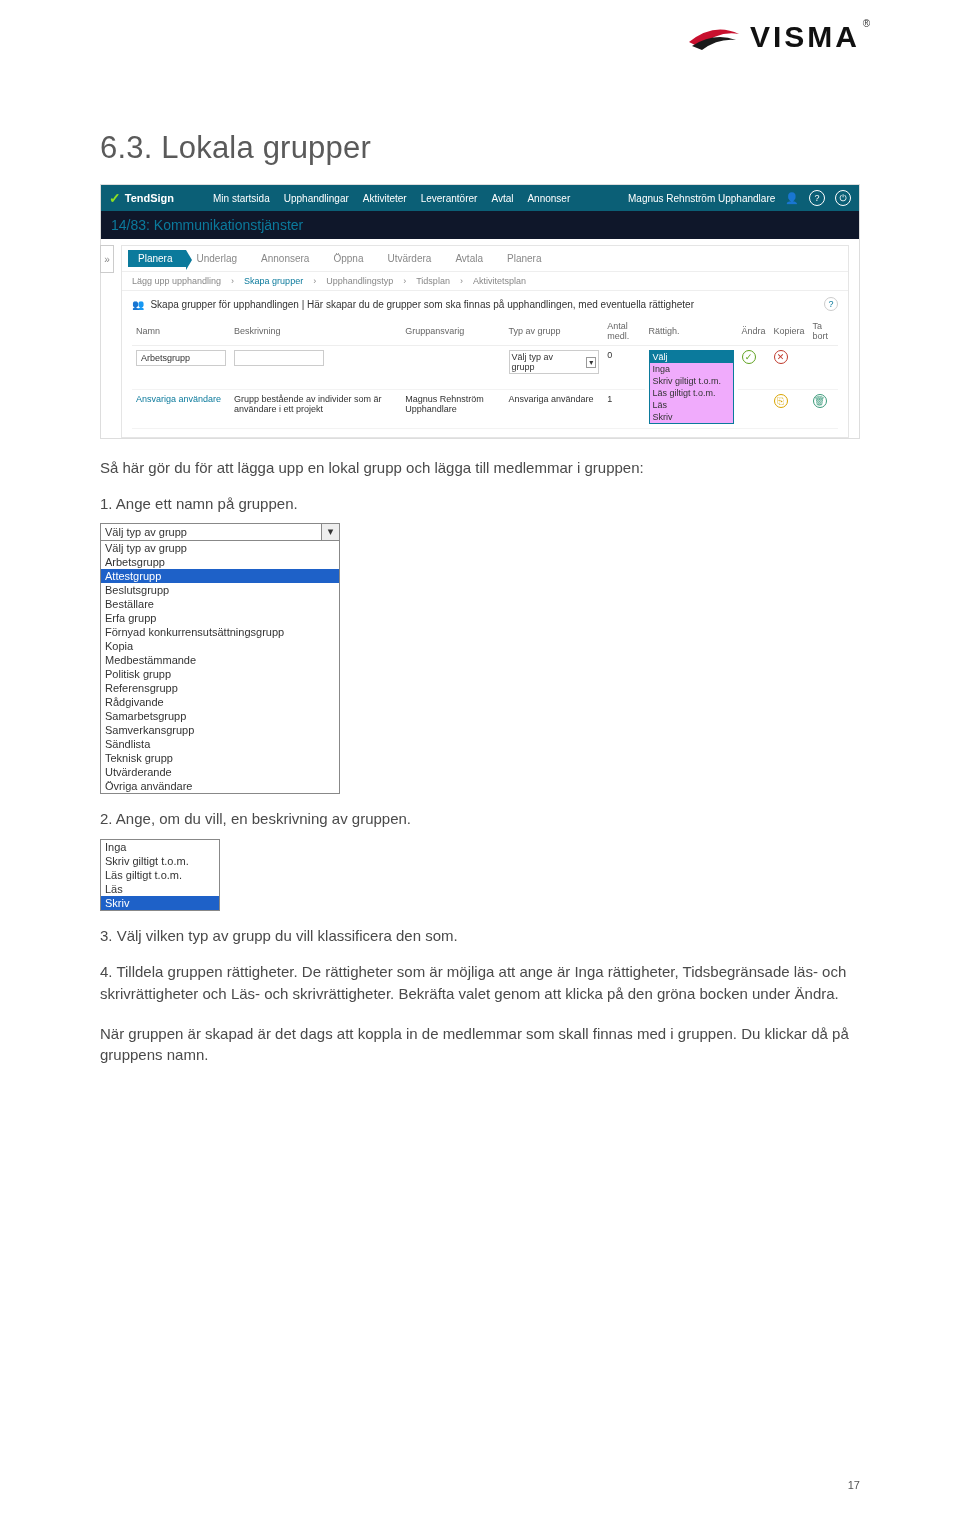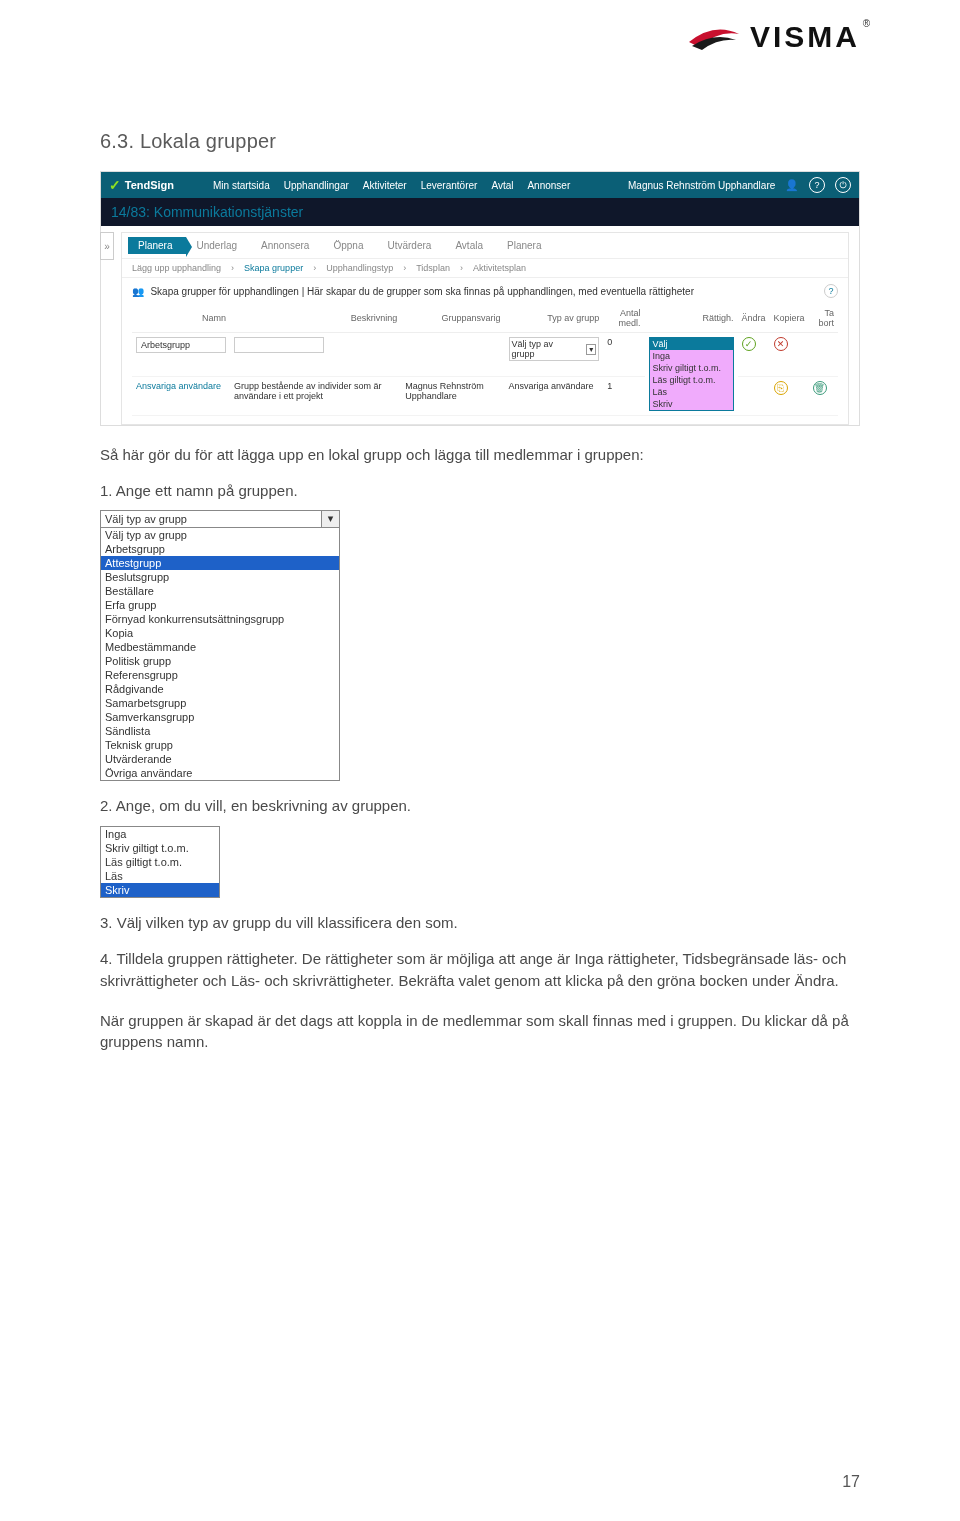--- a/index.html
+++ b/index.html
@@ -11,21 +11,21 @@
     color: #333;
     position: relative;
     padding: 90px 100px 40px 100px;
     font-size: 13px;
   }
   
   .logo { position: absolute; top: 20px; right: 100px; display:flex; align-items:center; gap:6px;}
   .logo svg { width: 60px; height: 30px;}
   .logo-text { font-weight: 900; font-size: 30px; letter-spacing: 3px; color:#111; font-family:Arial; }
   .logo-reg { font-size: 10px; position: absolute; top: -2px; right: -10px;}
-  h1.section-title { font-size: 20px; font-weight: 300; color:#5a5a5a; margin-top: 40px; margin-bottom: 18px; letter-spacing:0.2px;}
+  h1.section-title { font-size: 31px; font-weight: 300; color:#5a5a5a; margin-top: 40px; margin-bottom: 18px; letter-spacing:0.2px;}
   
   .app-shot { border: 1px solid #ddd; background:#fff; font-size:10px; }
   .topbar { background:#0b5f76; color:#fff; display:flex; align-items:center; height:26px; padding:0 8px;}
   .topbar .brand { display:flex; align-items:center; gap:4px; font-weight:bold; font-size:11px;}
   .topbar .brand .t { color:#8fe022; font-size:14px;}
   .topbar .nav { display:flex; gap:14px; margin-left:14px; flex:1;padding-left:25px;}
   .topbar .nav span { font-size:10px; }
   .topbar .right { display:flex; align-items:center; gap:10px;}
   .topbar .right .ic { width:16px;height:16px;border:1px solid #fff;border-radius:50%;display:flex;align-items:center;justify-content:center;font-size:9px;}
   .crumb { background:#0f172a; color:#0b7a9c; padding:6px 10px; font-size:14px;}
@@ -35,21 +35,21 @@
   .wiz .step { position:relative; padding:3px 14px 3px 10px; font-size:10px; color:#888;}
   .wiz .step.active { background:#0b7a9c; color:#fff;}
   .wiz .step:after{content:"";position:absolute;right:-6px;top:0;border-top:10px solid transparent;border-bottom:10px solid transparent;border-left:6px solid #fff;} 
   .wiz .step.active:after{border-left-color:#0b7a9c;}
   .sub { display:flex; gap:10px; padding:4px 10px; font-size:9px; color:#888; border-top:1px solid #eee;}
   .sub .cur{color:#0b7a9c;}
   .info-row { display:flex; align-items:center; gap:6px; padding:6px 10px; border-top:1px solid #eee; font-size:10px;}
   .info-row .help{ margin-left:auto; width:14px;height:14px;border:1px solid #ccc;border-radius:50%;display:flex;align-items:center;justify-content:center;color:#0b7a9c;font-size:9px;}
   .tbl-title{font-weight:bold; padding:6px 10px 2px 10px; font-size:10px;}
   table.grid{ width:calc(100% - 20px); margin:0 10px 8px 10px; border-collapse:collapse; font-size:9px;}
-  table.grid th{ text-align:right; font-weight:normal; color:#666; padding:4px 4px; border-bottom:1px solid #eee;}
+  table.grid th{ text-align:left; font-weight:normal; color:#666; padding:4px 4px; border-bottom:1px solid #eee;}
   table.grid td{ padding:4px 4px; vertical-align:top; border-bottom:1px solid #f3f3f3;}
   .inp { border:1px solid #ccc; padding:2px 4px; width:90px; font-size:9px; background:#fff;}
   .sel { border:1px solid #ccc; padding:1px 2px; font-size:9px; display:inline-flex; align-items:center; gap:30px; background:#fff;}
   .iconbtn{ display:inline-flex; width:14px;height:14px;border:1.5px solid; border-radius:50%; align-items:center;justify-content:center;font-size:9px;}
   .ok{ color:#5fa21f;border-color:#5fa21f;}
   .cancel{ color:#c0392b;border-color:#c0392b;}
   .copy{ color:#d9a400;border-color:#d9a400;}
   .del{ color:#3a9a7a;border-color:#3a9a7a;}
   .rights-listbox { border:1px solid #0b7a9c; background:#f0abfc; font-size:9px; width:85px;}
   .rights-listbox div{ padding:1px 3px;}
@@ -62,21 +62,21 @@
   .dd-head{ display:flex; border-bottom:1px solid #888;}
   .dd-head .txt{ flex:1; padding:2px 4px;}
   .dd-head .arrow{ width:18px; border-left:1px solid #888; display:flex;align-items:center;justify-content:center;background:#eee;}
   .dd-list div{ padding:1px 4px;}
   .dd-list div.hl{ background:#1e61c8; color:#fff;}
   
   .rights-shot{ border-left:1px solid #888;border-right:1px solid #888;border-bottom:1px solid #888; width:120px; font-size:11px; margin-top:10px;}
   .rights-shot div{ padding:1px 4px;}
   .rights-shot div.hl{ background:#1e61c8;color:#fff;}
   .rights-shot div:first-child{border-top:1px solid #888;}
-  .page-num{ position:absolute; bottom:30px; right:100px; font-size:16px; color:#555;}
+  .page-num{ position:absolute; bottom:30px; right:100px; font-size:11px; color:#555;}
 </style>
 </head>
 <body>
 
 <div class="logo">
   <svg viewBox="0 0 60 30">
     <path d="M5 20 Q30 0 55 12 Q35 8 15 25 Z" fill="#c8102e"></path>
     <path d="M8 24 Q30 10 52 18 Q34 16 18 28 Z" fill="#1a1a1a"></path>
   </svg>
   <span class="logo-text">VISMA</span>

